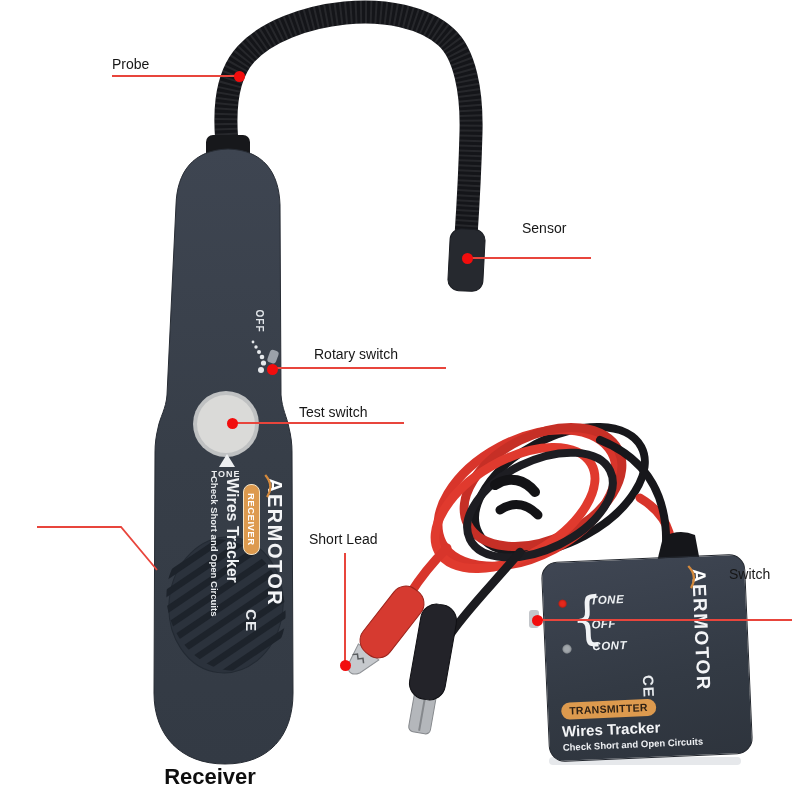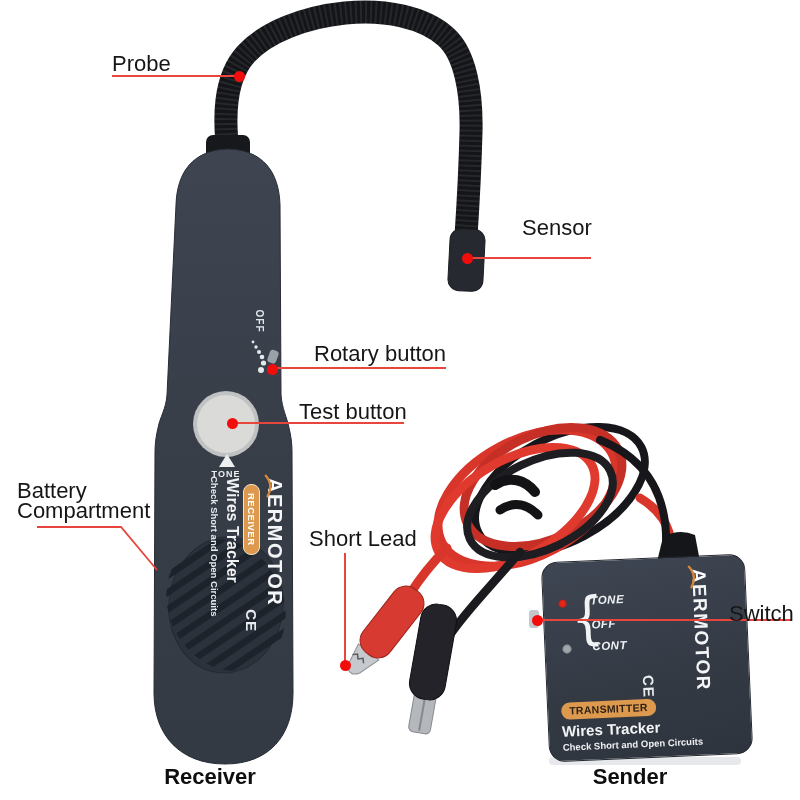--- a/index.html
+++ b/index.html
@@ -1,20 +1,20 @@
 <!DOCTYPE html>
 <html><head>
 <meta charset="utf-8">
 <style>
   html,body{margin:0;padding:0;background:#fff;}
   .canvas{position:relative;width:800px;height:800px;background:#ffffff;overflow:hidden;
           font-family:"Liberation Sans",sans-serif;}
   .canvas svg.art{position:absolute;left:0;top:0;z-index:1;}
   
-  .lbl{position:absolute;font-size:22px;color:#161616;z-index:6;white-space:nowrap;line-height:20px;}
+  .lbl{position:absolute;font-size:14px;color:#161616;z-index:6;white-space:nowrap;line-height:20px;}
   .cap{position:absolute;font-size:22px;font-weight:700;color:#0e0e0e;z-index:6;text-align:center;}
   .lead{position:absolute;background:#e8453c;z-index:5;}
   .dot{position:absolute;width:11px;height:11px;border-radius:50%;background:#f20d0d;z-index:6;}
   
   .print-block{position:absolute;left:155px;top:511px;width:170px;height:92px;
                transform:rotate(90deg);transform-origin:center;z-index:3;color:#f3f4f6;}
   .brand-row{display:flex;align-items:center;padding-left:6px;font-weight:700;font-size:20px;
              letter-spacing:1.5px;color:#f4f5f7;white-space:nowrap;}
   .logo-a{position:relative;display:inline-block;font-weight:700;color:#fff;}
   .swoosh{position:absolute;left:-4px;top:58%;width:24px;height:10px;pointer-events:none;}
@@ -202,25 +202,20 @@
 
   <div class="dot" style="left:234px;top:71px"></div>
   <div class="dot" style="left:462px;top:253px"></div>
   <div class="dot" style="left:267px;top:364px"></div>
   <div class="dot" style="left:227px;top:418px"></div>
   <div class="dot" style="left:340px;top:660px"></div>
   <div class="dot" style="left:532px;top:615px"></div>
 
   <div class="lbl" style="left:112px;top:54px">Probe</div>
   <div class="lbl" style="left:522px;top:218px">Sensor</div>
-  <div class="lbl" style="left:314px;top:344px">Rotary button</div>
-  <div class="lbl" style="left:299px;top:402px">Test button</div>
-  <div class="lbl" style="left:17px;top:481px">
-    <div>Battery</div>
-    <div>Compartment</div>
-  </div>
+  <div class="lbl" style="left:314px;top:344px">Rotary switch</div>
+  <div class="lbl" style="left:299px;top:402px">Test switch</div>
   <div class="lbl" style="left:309px;top:529px">Short Lead</div>
-  <div class="lbl" style="left:729px;top:604px">Switch</div>
+  <div class="lbl" style="left:729px;top:564px">Switch</div>
 
   <div class="cap" style="left:155px;top:764px;width:110px">Receiver</div>
-  <div class="cap" style="left:570px;top:764px;width:120px">Sender</div>
 
 </div>
 
 </body></html>

